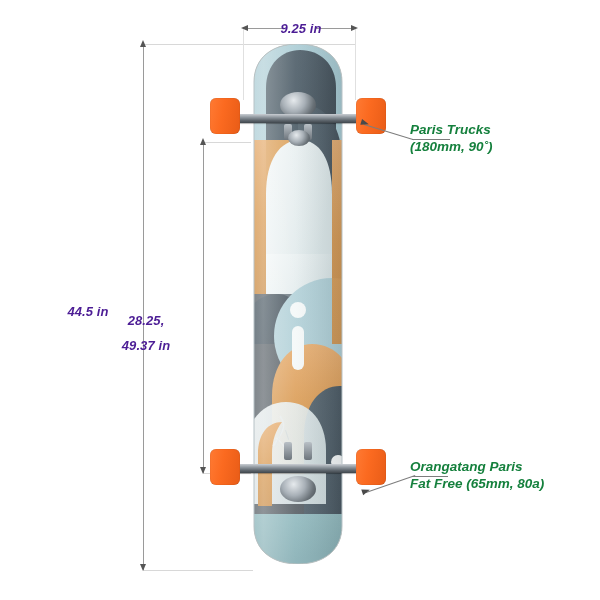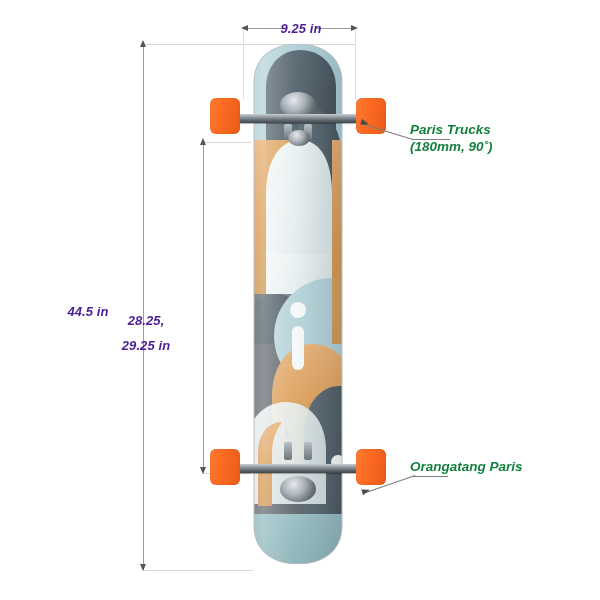--- a/index.html
+++ b/index.html
@@ -70,21 +70,21 @@
   <div class="arw up" style="left:140px;top:40px;"></div>
   <div class="arw down" style="left:140px;top:564px;"></div>
   <div class="dimtext right" style="left:40px;top:303px;width:96px;">44.5 in</div>
 
   <div class="dimline-h" style="left:203px;top:142px;width:48px;"></div>
   <div class="dimline-h" style="left:203px;top:473px;width:48px;"></div>
   <div class="dimline-v" style="left:203px;top:142px;height:331px;"></div>
   <div class="arw up" style="left:200px;top:138px;"></div>
   <div class="arw down" style="left:200px;top:467px;"></div>
   <div class="dimtext right" style="left:98px;top:312px;width:96px;">28.25,</div>
-  <div class="dimtext right" style="left:98px;top:337px;width:96px;">29.25 in</div>
+  <div class="dimtext right" style="left:98px;top:337px;width:96px;">49.37 in</div>
 
   <div id="board">
 
     <div class="deck">
       <svg width="124" height="520" viewBox="0 0 124 520" style="display:block;">
         <defs>
           <clipPath id="deckclip">
             <path d="M62 0 C88 0 106 14 106 38 L106 482 C106 506 88 520 62 520
                      C36 520 18 506 18 482 L18 38 C18 14 36 0 62 0 Z"></path>
           </clipPath>
@@ -204,14 +204,15 @@
   <div class="leader" style="left:364px;top:124px;width:52px;transform:rotate(17deg);"></div>
   <div class="leadhead" style="left:361px;top:120px;transform:rotate(197deg);"></div>
   <div class="leader" style="left:412px;top:139px;width:38px;"></div>
   <div class="callout" style="left:410px;top:121px;">Paris Trucks</div>
   <div class="callout" style="left:410px;top:138px;">(180mm, 90˚)</div>
 
   <div class="leader" style="left:366px;top:492px;width:52px;transform:rotate(-19deg);"></div>
   <div class="leadhead" style="left:362px;top:488px;transform:rotate(161deg);"></div>
   <div class="leader" style="left:412px;top:476px;width:36px;"></div>
   <div class="callout" style="left:410px;top:458px;">Orangatang Paris</div>
+  <div class="callout" style="left:410px;top:475px;">Fat Free (65mm, 80a)</div>
 
 </div>
 
 </body></html>

